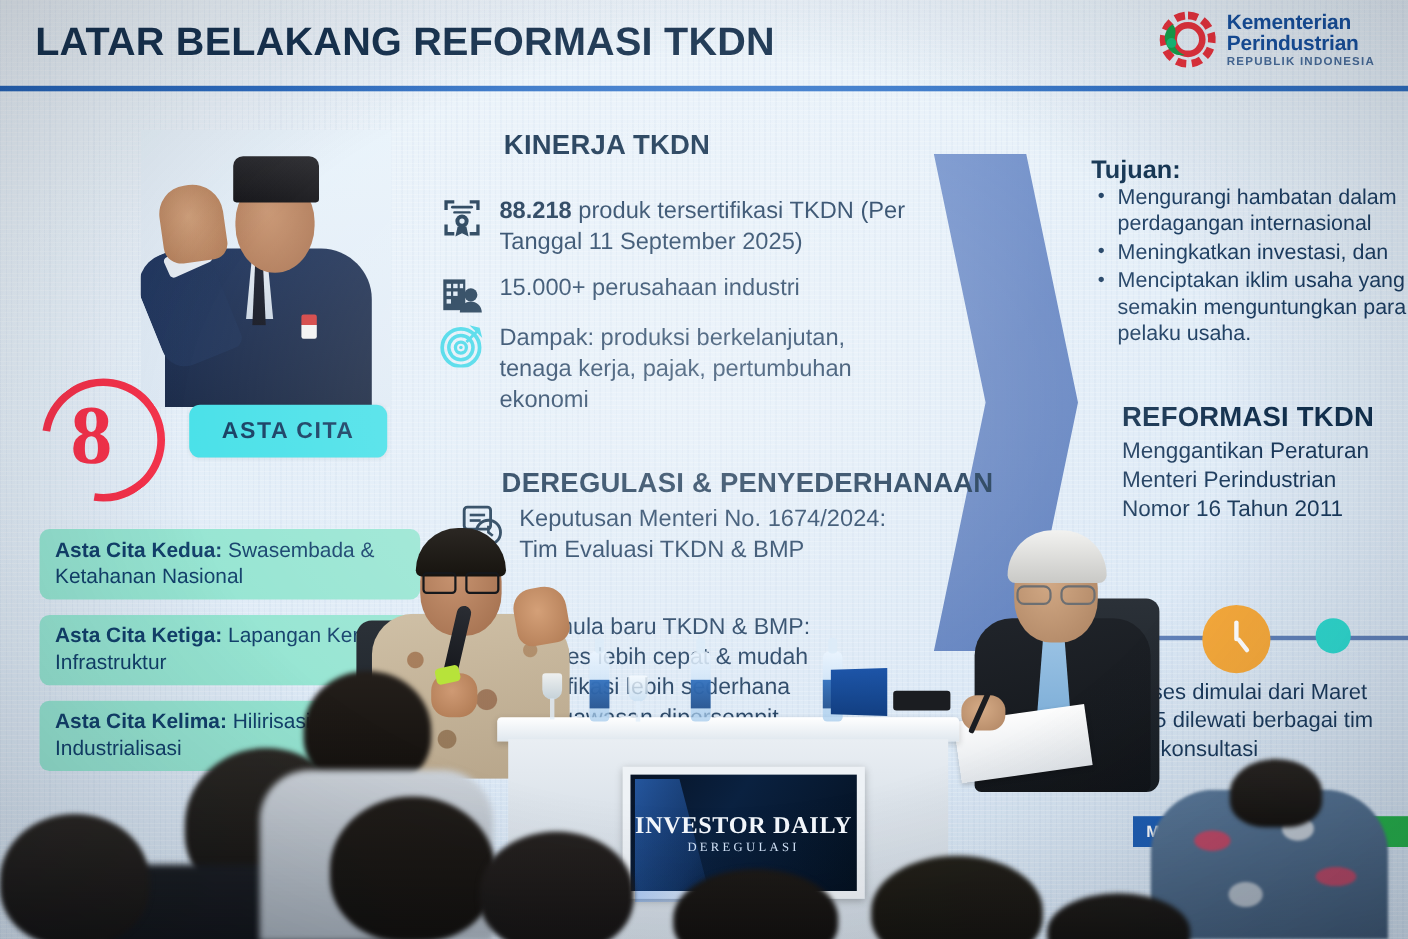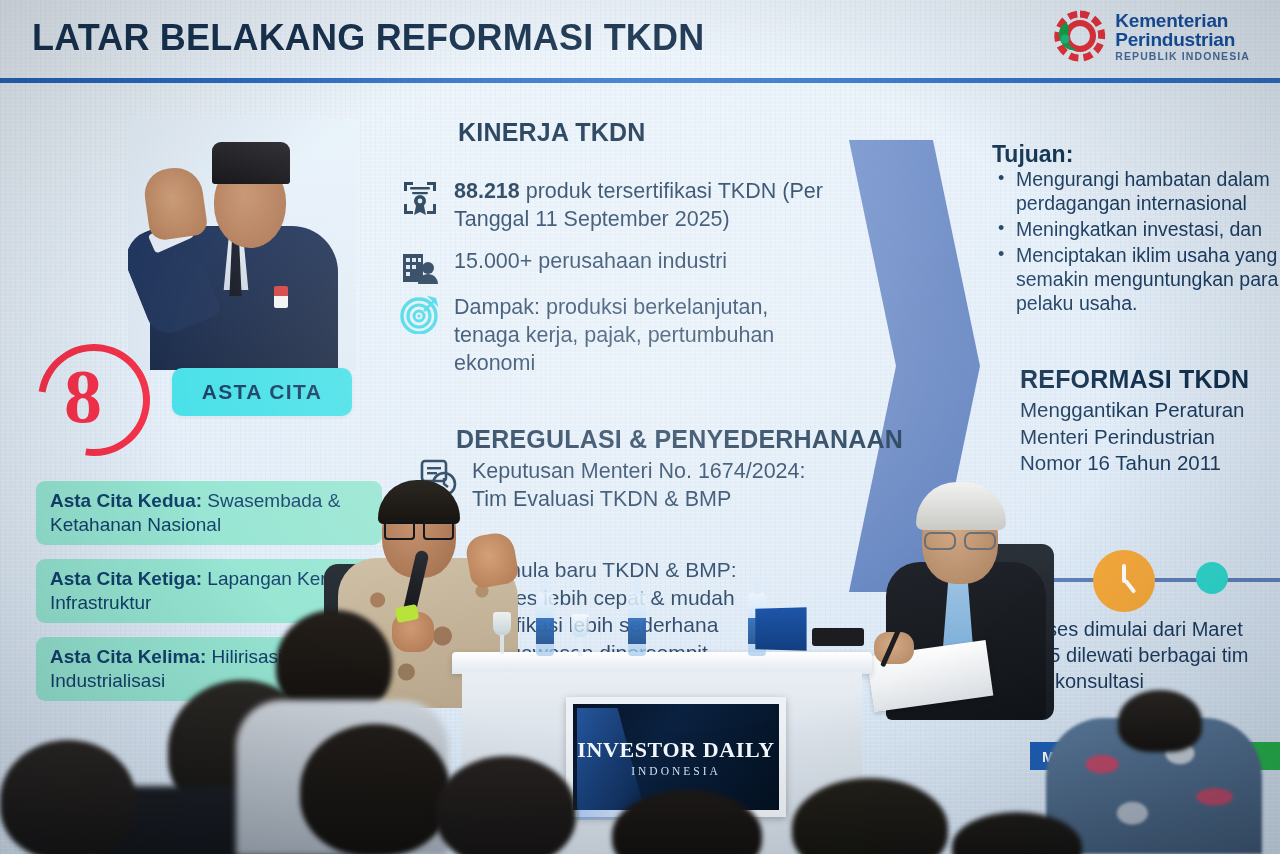--- a/index.html
+++ b/index.html
@@ -597,21 +597,21 @@
     </div>
   <div class="bottle" style="left:748px; top:592px;">
       <div class="lbl"></div>
     </div>
   <div class="name-tent"></div>
   <div class="mic-box"></div>
 
   <div class="table-screen">
     <div class="ts-beam"></div>
     <div class="ts-t1">INVESTOR DAILY</div>
-    <div class="ts-t2">INDONESIA</div>
+    <div class="ts-t2">DEREGULASI</div>
   </div>
 
   <div class="head-blob" style="left:168px; top:680px; width:148px; height:140px; background:linear-gradient(180deg,#2b2824,#141210);"></div>
   <div class="shoulder" style="left:92px; top:786px; width:290px; height:90px; background:linear-gradient(180deg,#1a1d22,#0e1014);"></div>
 
   <div class="head-blob" style="left:276px; top:610px; width:116px; height:108px; background:linear-gradient(180deg,#241f1b,#120f0c);"></div>
   <div class="shoulder" style="left:236px; top:700px; width:212px; height:156px; background:linear-gradient(180deg,#cdd3da,#9fa8b2);"></div>
 
   <div class="head-blob" style="left:0px; top:740px; width:136px; height:120px; background:linear-gradient(180deg,#2a2622,#131110);"></div>
 

